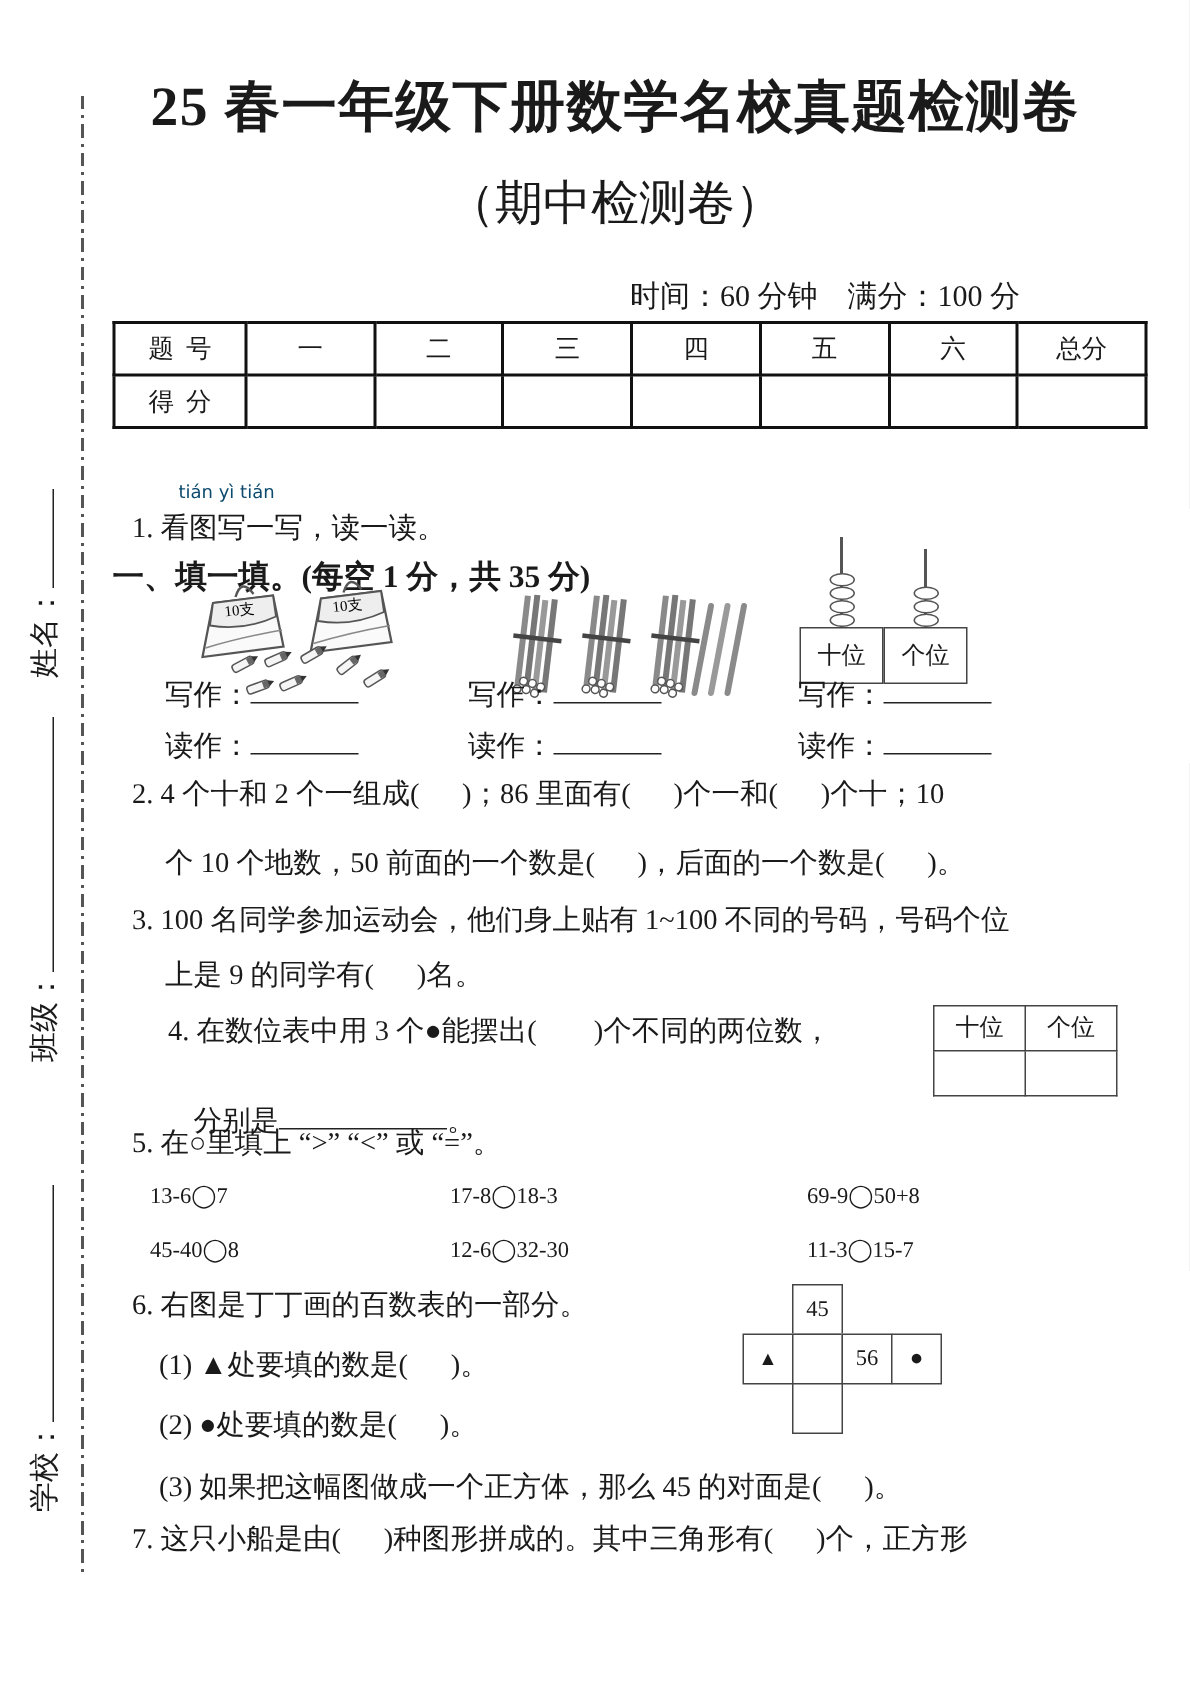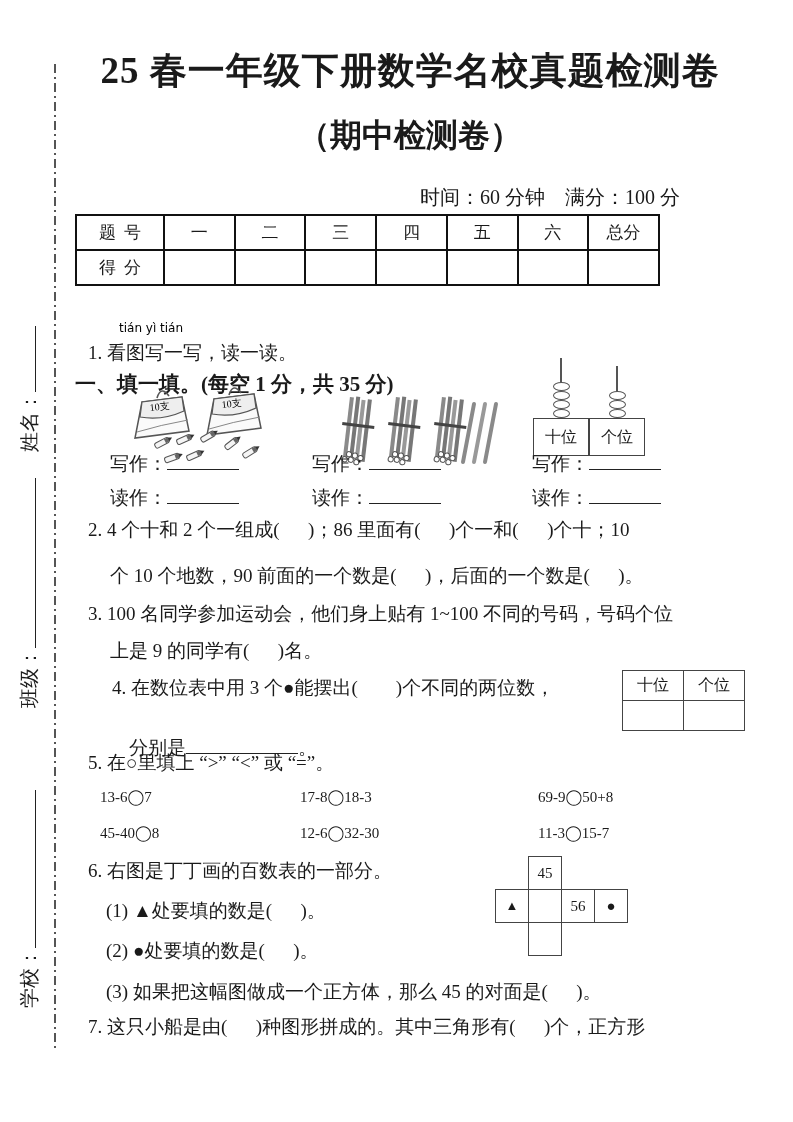--- a/index.html
+++ b/index.html
@@ -1,35 +1,35 @@
 <!DOCTYPE html>
 <html><head>
 <meta charset="utf-8">
 <style>
   html,body{margin:0;padding:0;background:#e9e9e9;}
   .page{position:relative;width:793px;height:1122px;background:#ffffff;overflow:hidden;
         font-family:"Liberation Serif","DejaVu Serif",serif;color:#1a1a1a;}
   .abs{position:absolute;white-space:pre-wrap;}
   .qtext{font-size:19px;line-height:1.2;}
   .title{left:75px;top:46px;width:670px;text-align:center;font-size:37px;font-weight:bold;letter-spacing:1px;}
-  .subtitle{left:75px;top:114px;width:670px;text-align:center;font-size:32px;font-weight:bold;}
+  .subtitle{left:75px;top:114px;width:670px;text-align:center;font-size:32px;font-weight:normal;}
   .meta{left:420px;top:184px;font-size:20px;}
   
   .foldline{left:54px;top:64px;width:2px;height:986px;
     background:repeating-linear-gradient(to bottom,#555 0 9px,transparent 9px 13px,#555 13px 15px,transparent 15px 19px);}
   
   .side{position:absolute;transform:rotate(-90deg);transform-origin:0 0;white-space:nowrap;font-size:20px;}
   .side .ul{display:inline-block;border-bottom:1.8px solid #222;height:14px;}
   
-  table.score{position:absolute;left:75px;top:214px;width:585px;border-collapse:collapse;table-layout:fixed;}
+  table.score{position:absolute;left:75px;top:214px;width:690px;border-collapse:collapse;table-layout:fixed;}
   table.score td{border:2px solid #111;height:33px;text-align:center;font-size:17px;padding:0;}
   table.score td.lab{letter-spacing:8px;padding-left:8px;}
   
   .sechead{left:75px;top:286px;}
-  .pinyin{margin-left:44px;font-family:"DejaVu Sans","Liberation Sans",sans-serif;font-size:12px;color:#000000;line-height:1;}
+  .pinyin{margin-left:44px;font-family:"DejaVu Sans","Liberation Sans",sans-serif;font-size:12px;color:#0c4a6e;line-height:1;}
   .headtext{font-size:21px;font-weight:bold;}
   .ul{display:inline-block;border-bottom:1.6px solid #222;height:15px;vertical-align:baseline;}
   .w72{width:72px;} .w112{width:112px;}
   
   .abacus{left:528px;top:358px;width:140px;height:108px;}
   .rod{position:absolute;width:2px;background:#555;}
   .bead{position:absolute;width:17px;height:9px;border:1.5px solid #555;border-radius:50%;background:#fff;box-sizing:border-box;}
   .pvbox{position:absolute;top:60px;width:56px;height:38px;border:1.6px solid #444;box-sizing:border-box;
          display:flex;align-items:center;justify-content:center;font-size:16px;}
   
@@ -225,21 +225,21 @@
   </div>
 
   <div class="abs qtext" style="left:110px;top:453px;"><span>写作：</span><span class="ul w72"></span></div>
   <div class="abs qtext" style="left:312px;top:453px;"><span>写作：</span><span class="ul w72"></span></div>
   <div class="abs qtext" style="left:532px;top:453px;"><span>写作：</span><span class="ul w72"></span></div>
   <div class="abs qtext" style="left:110px;top:487px;"><span>读作：</span><span class="ul w72"></span></div>
   <div class="abs qtext" style="left:312px;top:487px;"><span>读作：</span><span class="ul w72"></span></div>
   <div class="abs qtext" style="left:532px;top:487px;"><span>读作：</span><span class="ul w72"></span></div>
 
   <div class="abs qtext" style="left:88px;top:498px;margin-top:21px;">2. 4 个十和 2 个一组成(      )；86 里面有(      )个一和(      )个十；10</div>
-  <div class="abs qtext" style="left:110px;top:565px;">个 10 个地数，90 前面的一个数是(      )，后面的一个数是(      )。</div>
+  <div class="abs qtext" style="left:110px;top:565px;">个 10 个地数，50 前面的一个数是(      )，后面的一个数是(      )。</div>
 
   <div class="abs qtext" style="left:88px;top:603px;">3. 100 名同学参加运动会，他们身上贴有 1~100 不同的号码，号码个位</div>
   <div class="abs qtext" style="left:110px;top:640px;">上是 9 的同学有(      )名。</div>
 
   <div class="abs qtext" style="left:88px;top:677px;margin-left:24px;">4. 在数位表中用 3 个●能摆出(        )个不同的两位数，</div>
   <div class="abs qtext" style="left:110px;top:714px;">
     <span>分别是</span><span class="ul w112"></span><span>。</span>
   </div>
   <table class="pv">
     <tbody>

